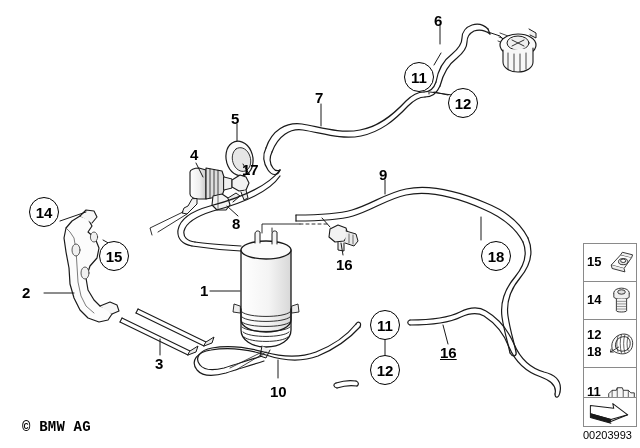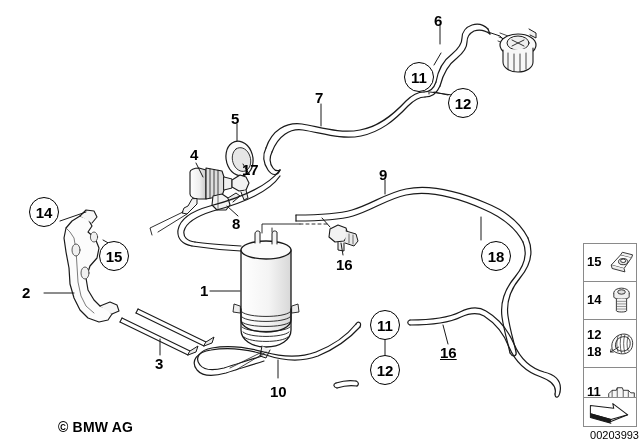--- a/index.html
+++ b/index.html
@@ -114,37 +114,36 @@
   #arrow-cell svg {
     position: absolute;
     left: 0; top: 0;
     width: 100%; height: 100%;
   }
   #diagram-number {
     position: absolute;
     left: 583px;
     top: 429px;
     width: 56px;
-    text-align: right;
+    text-align: left;
     font-family: "Liberation Sans", sans-serif;
     font-size: 11px;
     color: #000000;
     white-space: nowrap;
   }
   #bmw-copyright {
     position: absolute;
     left: 22px;
     top: 419px;
-    font-family: Liberation Sans, sans-serif;
+    font-family: Liberation Mono, monospace;
     font-weight: bold;
     font-size: 14px;
     color: #000000;
     letter-spacing: 0.2px;
     white-space: nowrap;
-    margin-left: 36px;
   }
 </style>
 </head>
 <body>
 
 <div id="page">
 
   <svg id="diagram-svg" viewBox="0 0 640 448" xmlns="http://www.w3.org/2000/svg">
     <defs>
       <linearGradient id="cylShade" x1="0" y1="0" x2="1" y2="0">

